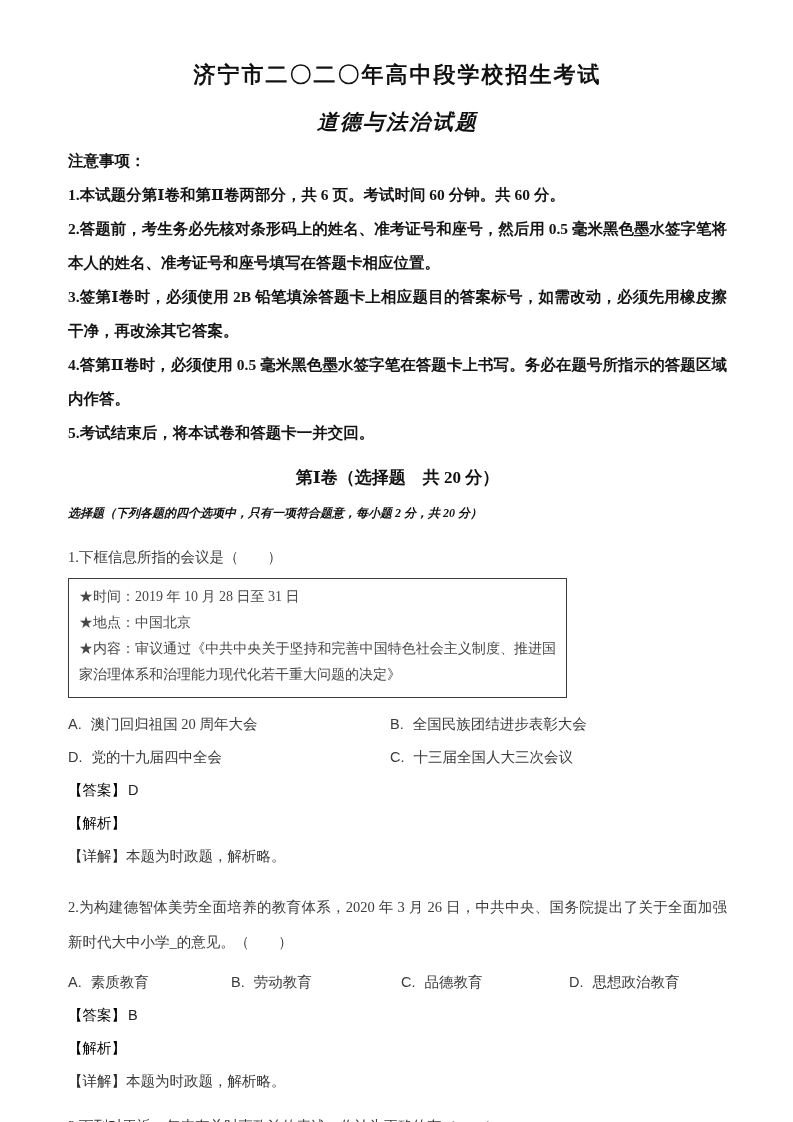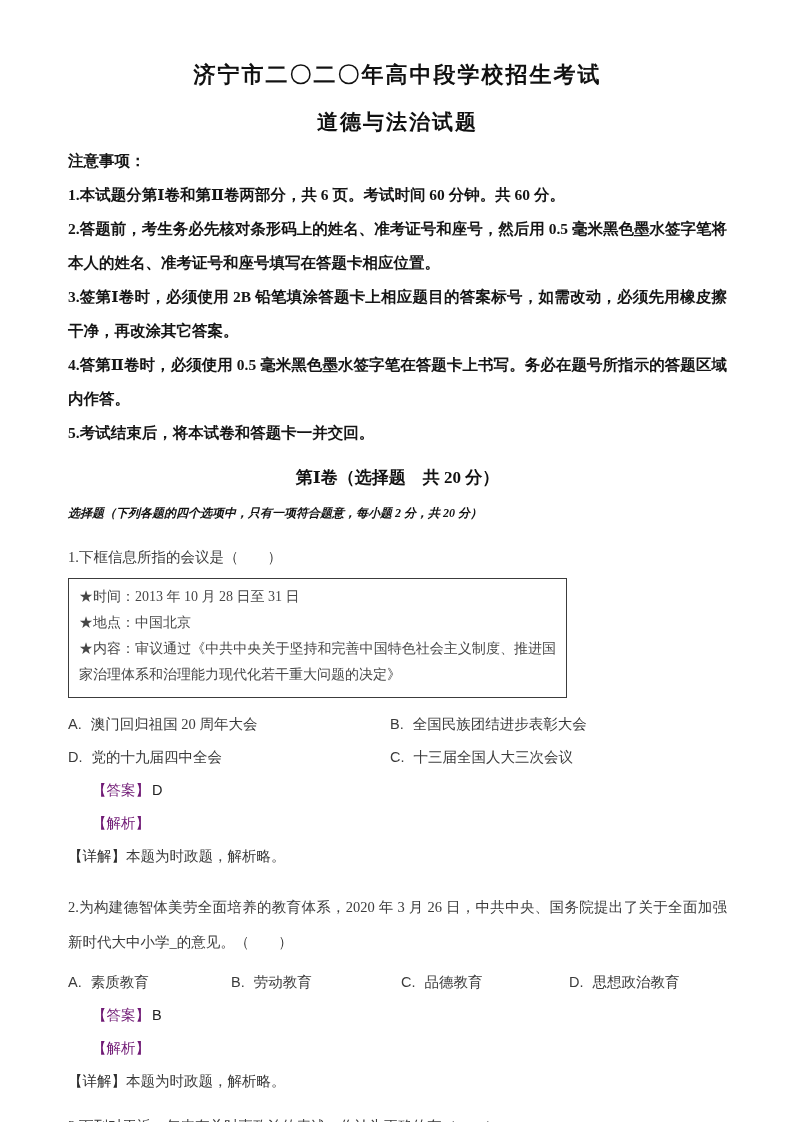--- a/index.html
+++ b/index.html
@@ -28,20 +28,21 @@
     letter-spacing: 2px;
     color: #111;
   }
   .subtitle {
     margin: 18px 0 0 0;
     font-size: 21px;
     font-weight: bold;
     text-align: center;
     letter-spacing: 2px;
     color: #111;
+    font-style: italic;
   }
   .notice { margin-top: 8px; }
   .notice p {
     margin: 0;
     font-size: 15.5px;
     font-weight: bold;
     line-height: 34px;
     color: #151515;
     text-align: justify;
   }
@@ -102,22 +103,21 @@
     font-family: "Liberation Sans", "DejaVu Sans", sans-serif;
     margin-right: 9px;
     color: #3b3b3b;
   }
   .answer-line, .analysis-line, .detail-line {
     margin: 13px 0 0 0;
     font-size: 14.5px;
     line-height: 20px;
   }
   .teal-label {
-    color: #701a75;
-    margin-left: 24px;
+    color: #000000;
   }
   .answer-value {
     font-family: "Liberation Sans", "DejaVu Sans", sans-serif;
     color: #222;
     margin-left: 2px;
   }
   .detail-label { color: #2e2e2e; }
   .detail-text { color: #3b3b3b; margin-left: 0; }
 </style>
 </head>
@@ -137,21 +137,21 @@
     <p>5.考试结束后，将本试卷和答题卡一并交回。</p>
   </div>
 
   <p class="part-heading">第Ⅰ卷（选择题　共 20 分）</p>
   <p class="instruction">选择题（下列各题的四个选项中，只有一项符合题意，每小题 2 分，共 20 分）</p>
 
   <section>
     <p class="stem tight">1.下框信息所指的会议是（　　）</p>
 
     <div class="info-box">
-      <p>★时间：2013 年 10 月 28 日至 31 日</p>
+      <p>★时间：2019 年 10 月 28 日至 31 日</p>
       <p>★地点：中国北京</p>
       <p>★内容：审议通过《中共中央关于坚持和完善中国特色社会主义制度、推进国家治理体系和治理能力现代化若干重大问题的决定》</p>
     </div>
 
     <div class="options2">
       <div class="option">
         <span class="opt-label">A.</span><span>澳门回归祖国 20 周年大会</span>
       </div>
       <div class="option">
         <span class="opt-label">B.</span><span>全国民族团结进步表彰大会</span>

